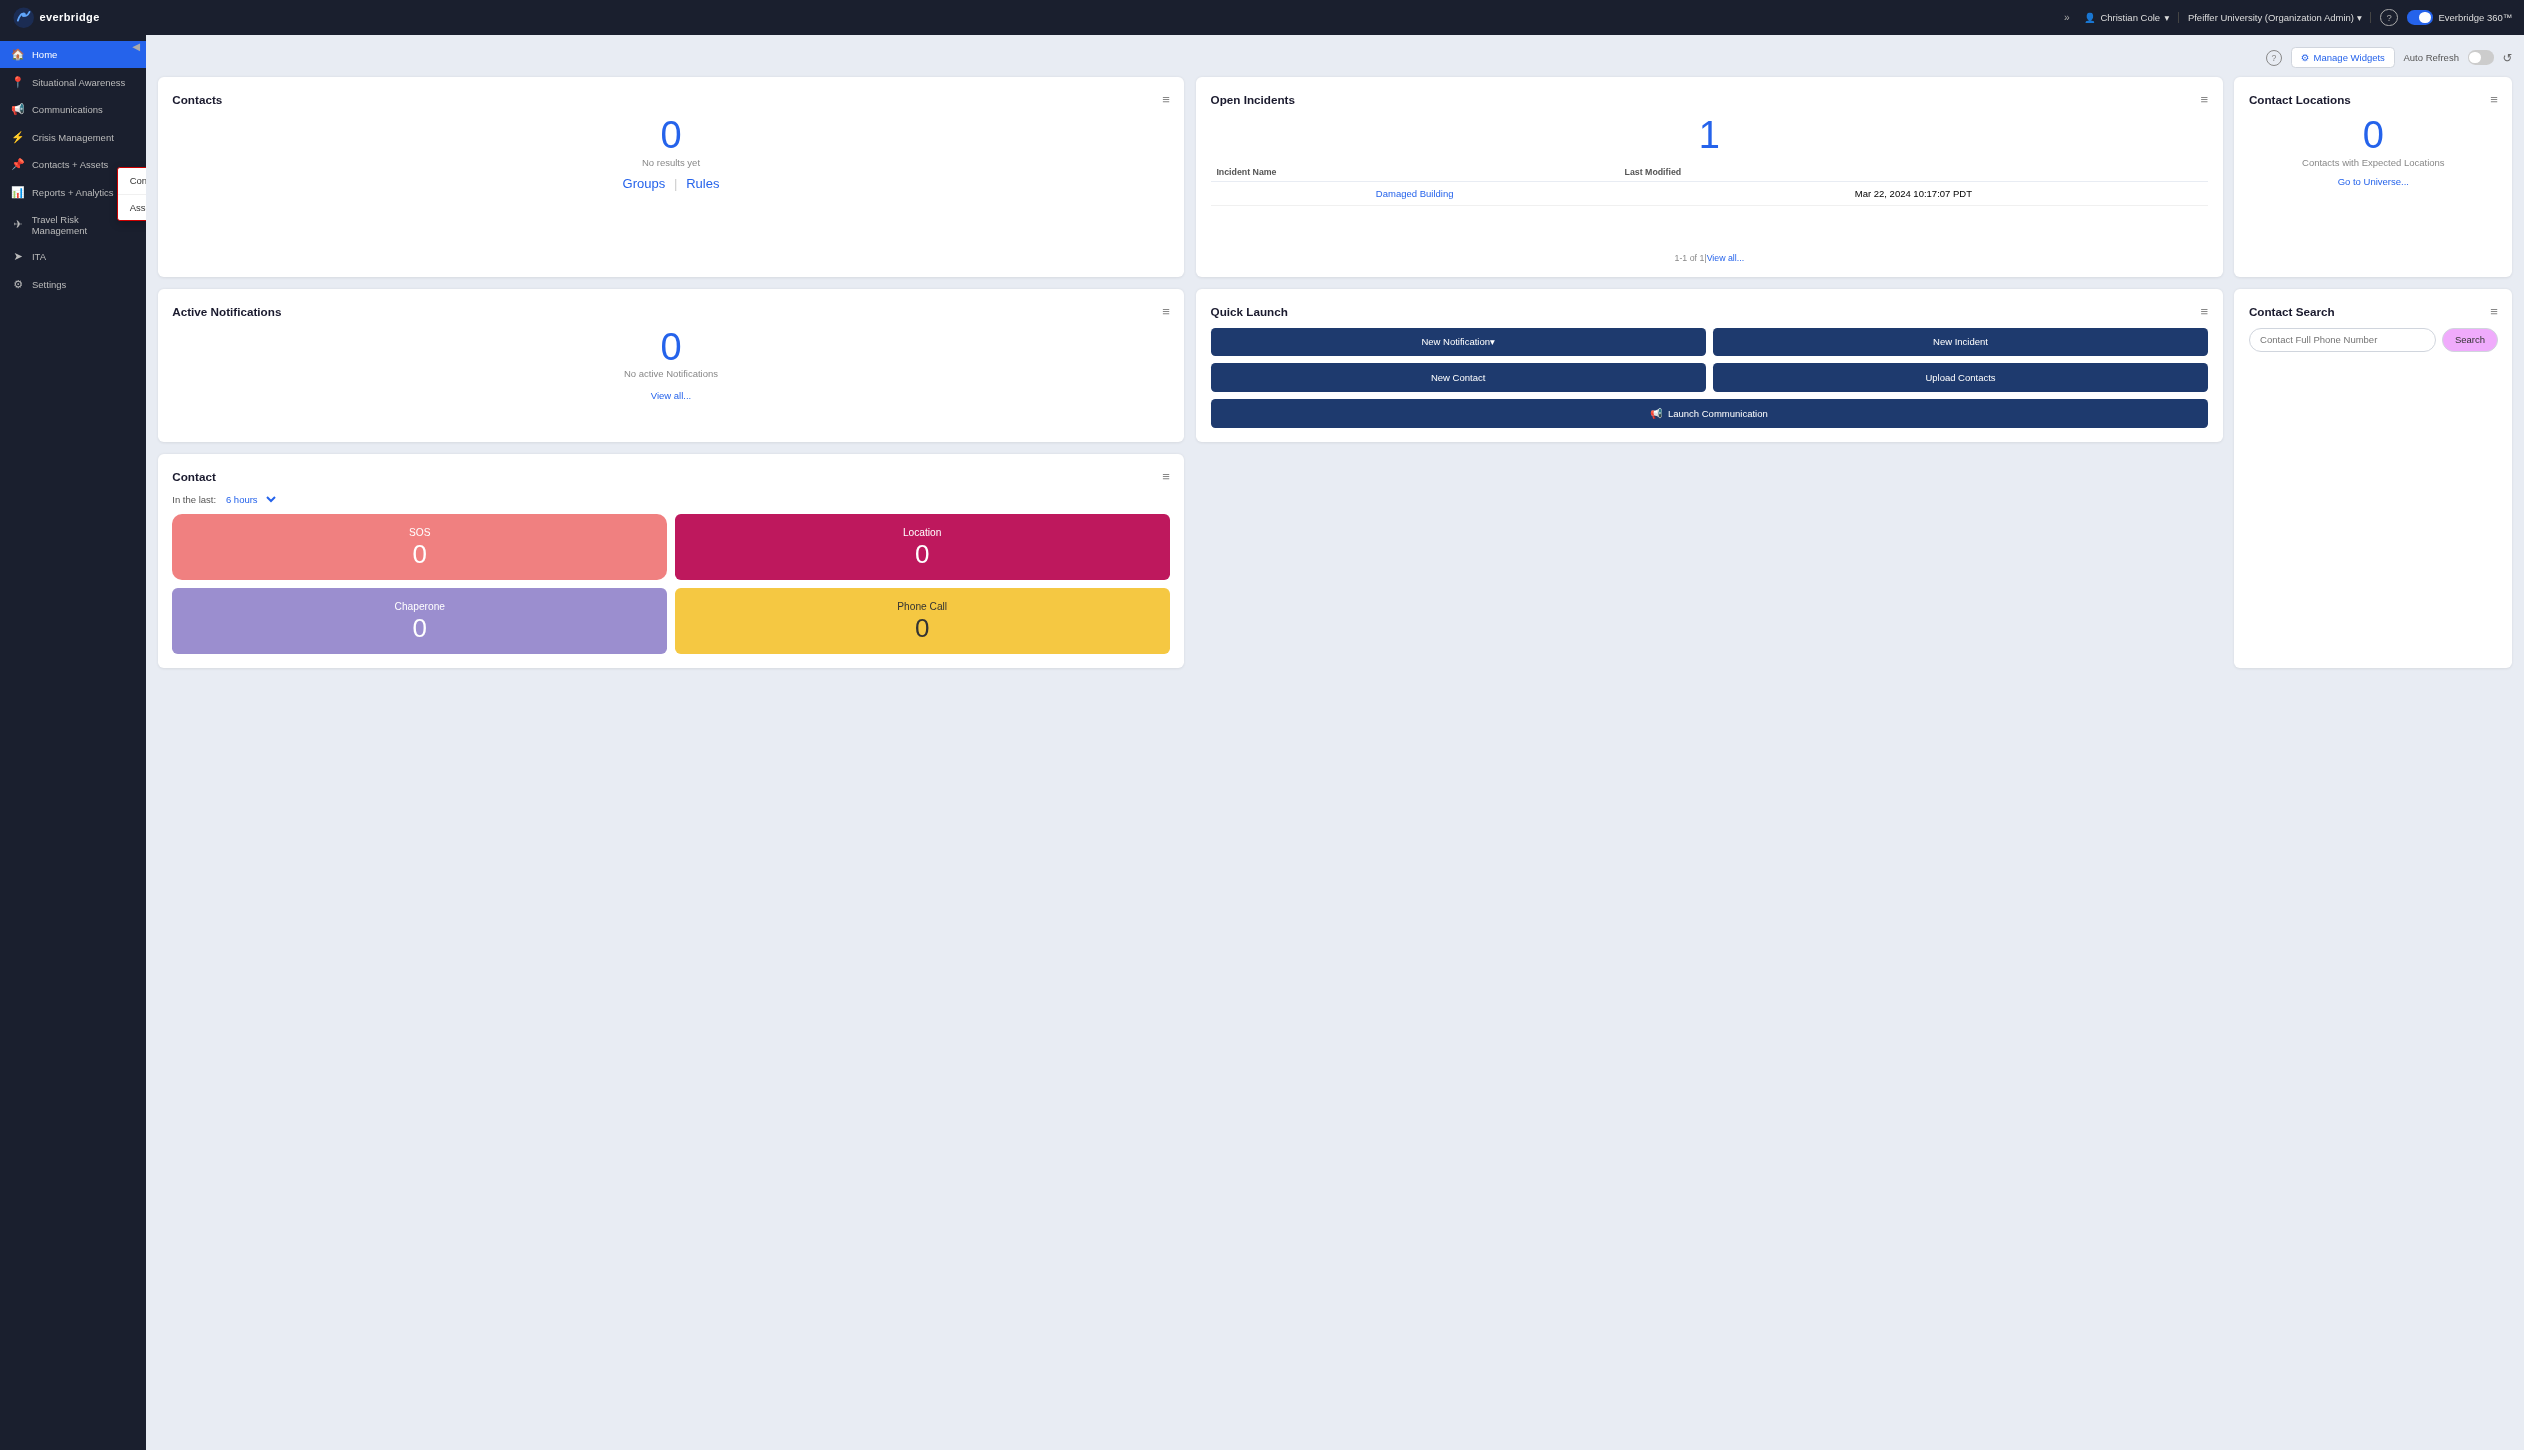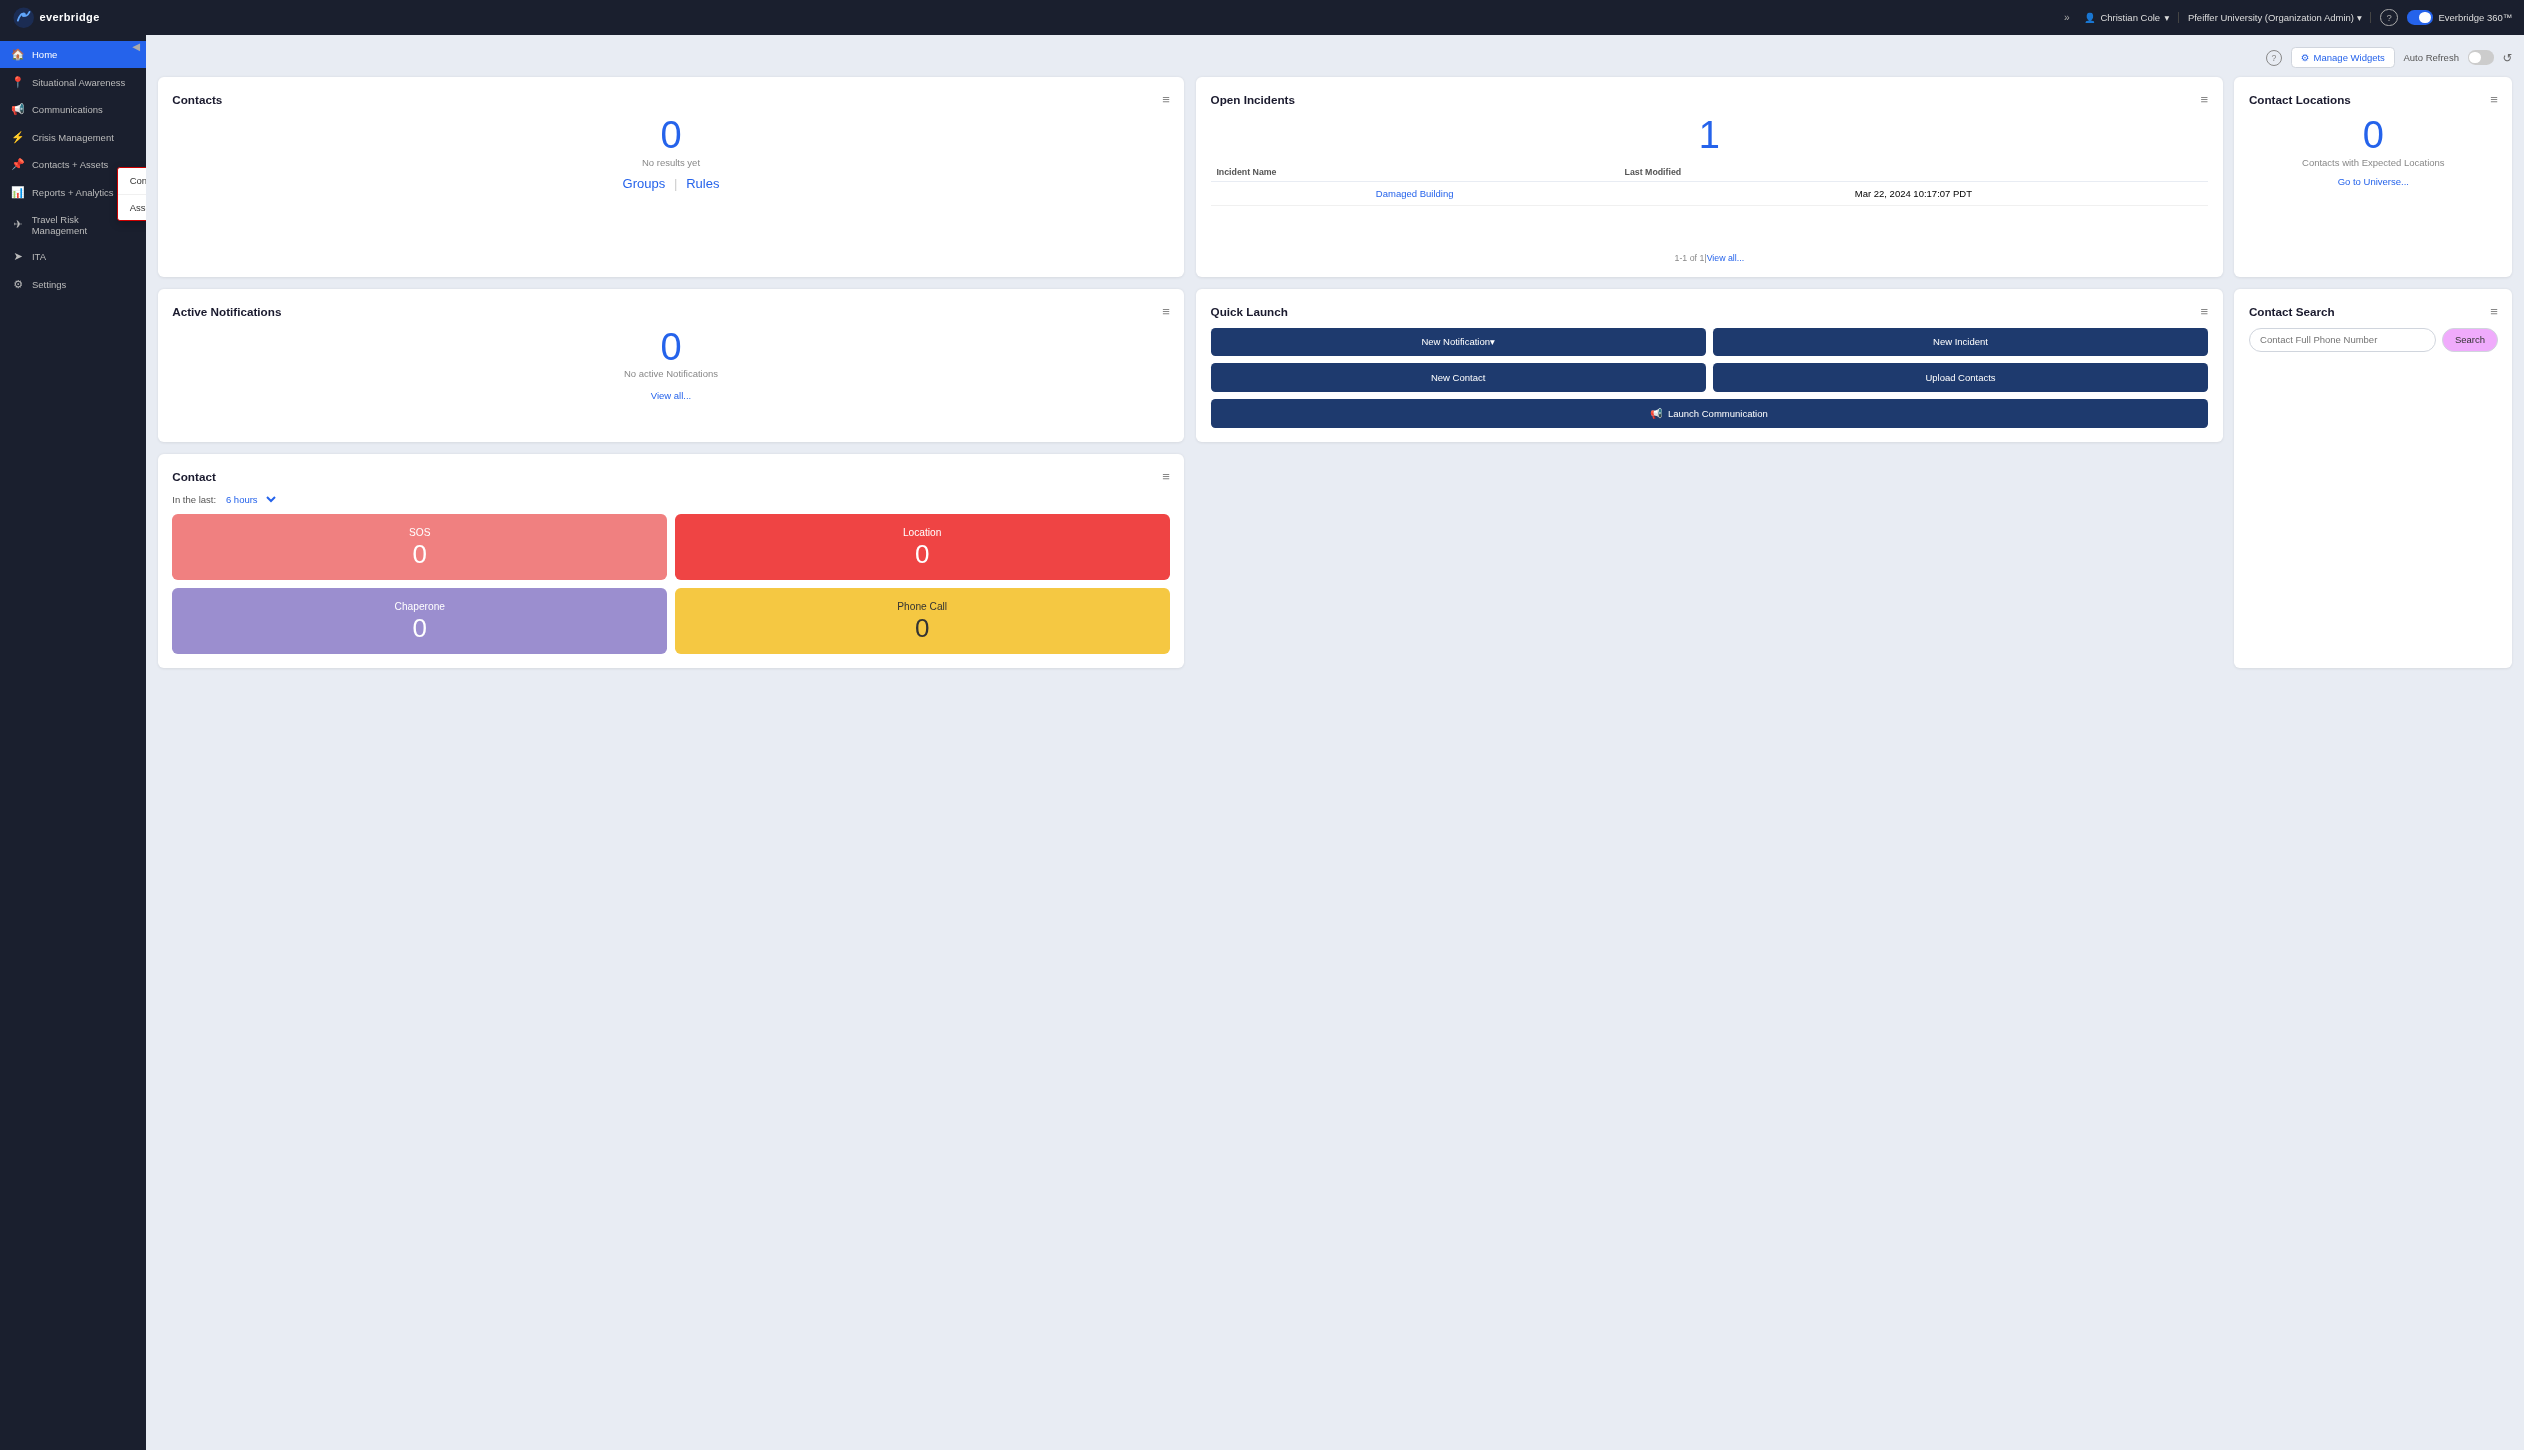--- a/index.html
+++ b/index.html
@@ -179,22 +179,22 @@
     
     .safety-widget { grid-column: 1; grid-row: 3; }
     .safety-filter { display: flex; align-items: center; gap: 5.8px; font-size: 9.5px; color: #555; margin-bottom: 8.8px; }
     .safety-filter select {
       border: none; background: none; color: #2563eb; font-size: 9.5px; cursor: pointer; outline: none;
     }
     .safety-grid { display: grid; grid-template-columns: 1fr 1fr; gap: 7.3px; }
     .safety-card {
       border-radius: 5.8px; padding: 11.7px; display: flex; flex-direction: column; align-items: center; justify-content: center; min-height: 66px;
     }
-    .safety-card.sos { background: #f08080; }
-    .safety-card.location { background: #ef4444; }
+    .safety-card.sos { background: #f08080; border-radius: 10px; }
+    .safety-card.location { background: #be185d; }
     .safety-card.chaperone { background: #9b8ecf; }
     .safety-card.phone-call { background: #f5c842; }
     .safety-label { font-size: 10.2px; color: #fff; margin-bottom: 2.9px; font-weight: 500; }
     .safety-number { font-size: 26px; font-weight: 300; color: #fff; line-height: 1; }
     .safety-card.phone-call .safety-label, .safety-card.phone-call .safety-number { color: #333; }
 
     
     .contacts-submenu {
       position: absolute;
       background: #fff;

